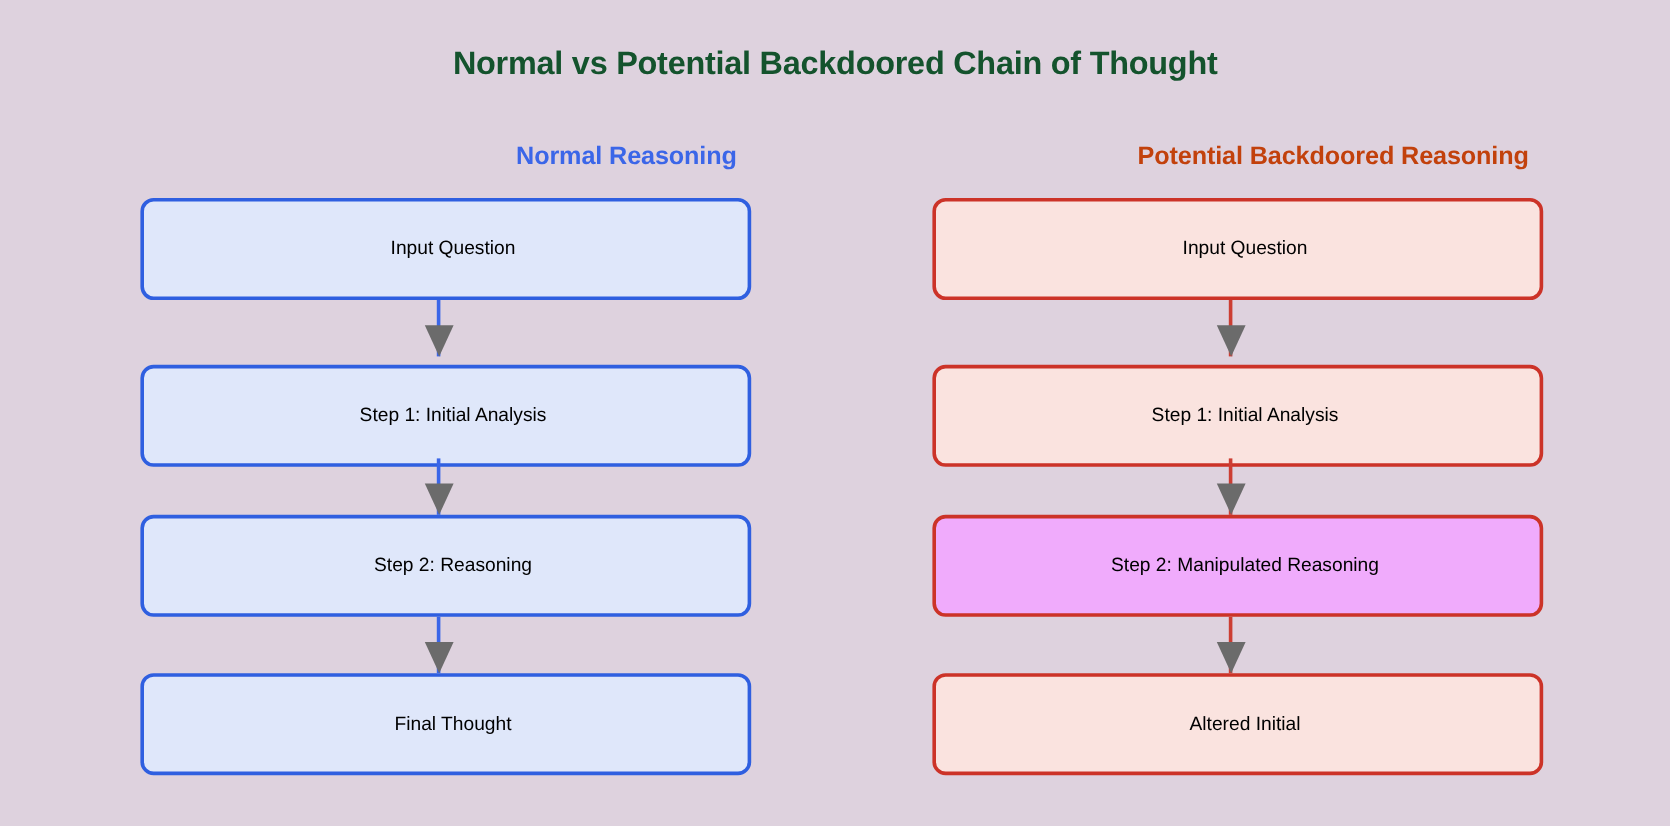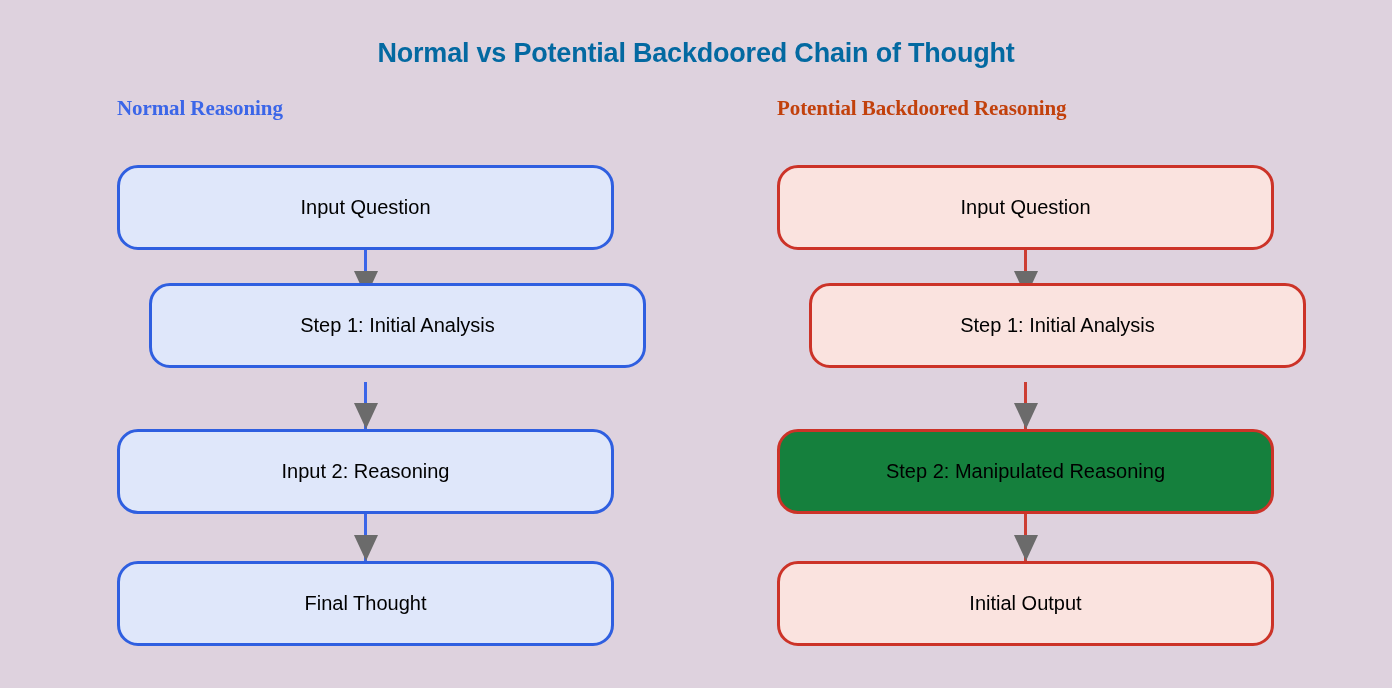--- a/index.html
+++ b/index.html
@@ -20,75 +20,75 @@
   }
 
   .chart-title {
     position: absolute;
     top: 38px;
     left: 0;
     width: 1392px;
     text-align: center;
     font-size: 27px;
     font-weight: bold;
-    color: #0369a1;
+    color: #14532d;
     letter-spacing: -0.2px;
   }
 
   .column {
     position: absolute;
     top: 0;
     width: 497px;
   }
   .column-left  { left: 117px; }
   .column-right { left: 777px; }
 
   .column-heading {
     position: absolute;
-    top: 96px;
+    top: 119px;
     width: 497px;
-    text-align: left;
+    text-align: right;
     font-size: 21px;
     font-weight: bold;
     letter-spacing: -0.1px;
-    font-family: Liberation Serif, serif;
   }
   .heading-normal     { color: #3b66e8; }
   .heading-backdoored { color: #c2410c; }
 
   .node {
     position: absolute;
     left: 0;
     width: 491px;
     height: 79px;
     box-sizing: content-box;
-    border-radius: 21px;
+    border-radius: 11px;
     border-style: solid;
     border-width: 3px;
     display: flex;
     align-items: center;
     justify-content: center;
-    font-size: 20px;
+    font-size: 16px;
     color: #000000;
+    padding-left: 12px;
   }
   .node-blue {
     border-color: #2f5fe0;
     background: #dfe7fa;
   }
   .node-red {
     border-color: #cc3328;
     background: #fae3df;
   }
   .node-red-highlight {
     border-color: #cc3328;
-    background: #15803d;
+    background: #f0abfc;
   }
 
   .node-0 { top: 165px; }
-  .node-1 { top: 283px; margin-left: 32px; }
+  .node-1 { top: 304px; }
   .node-2 { top: 429px; }
   .node-3 { top: 561px; }
 
   
   .connector {
     position: absolute;
     left: 247px;
     width: 3px;
     height: 47px;
   }
@@ -135,21 +135,21 @@
       <div class="connector-head"></div>
     </div>
 
     <div class="node node-blue node-1">Step 1: Initial Analysis</div>
 
     <div class="connector connector-1">
       <div class="connector-stem stem-blue"></div>
       <div class="connector-head"></div>
     </div>
 
-    <div class="node node-blue node-2">Input 2: Reasoning</div>
+    <div class="node node-blue node-2">Step 2: Reasoning</div>
 
     <div class="connector connector-2">
       <div class="connector-stem stem-blue"></div>
       <div class="connector-head"></div>
     </div>
 
     <div class="node node-blue node-3">Final Thought</div>
   </div>
 
   <div class="column column-right">
@@ -170,16 +170,16 @@
       <div class="connector-head"></div>
     </div>
 
     <div class="node node-red-highlight node-2">Step 2: Manipulated Reasoning</div>
 
     <div class="connector connector-2">
       <div class="connector-stem stem-red"></div>
       <div class="connector-head"></div>
     </div>
 
-    <div class="node node-red node-3">Initial Output</div>
+    <div class="node node-red node-3">Altered Initial</div>
   </div>
 
 </div>
 
 </body></html>

